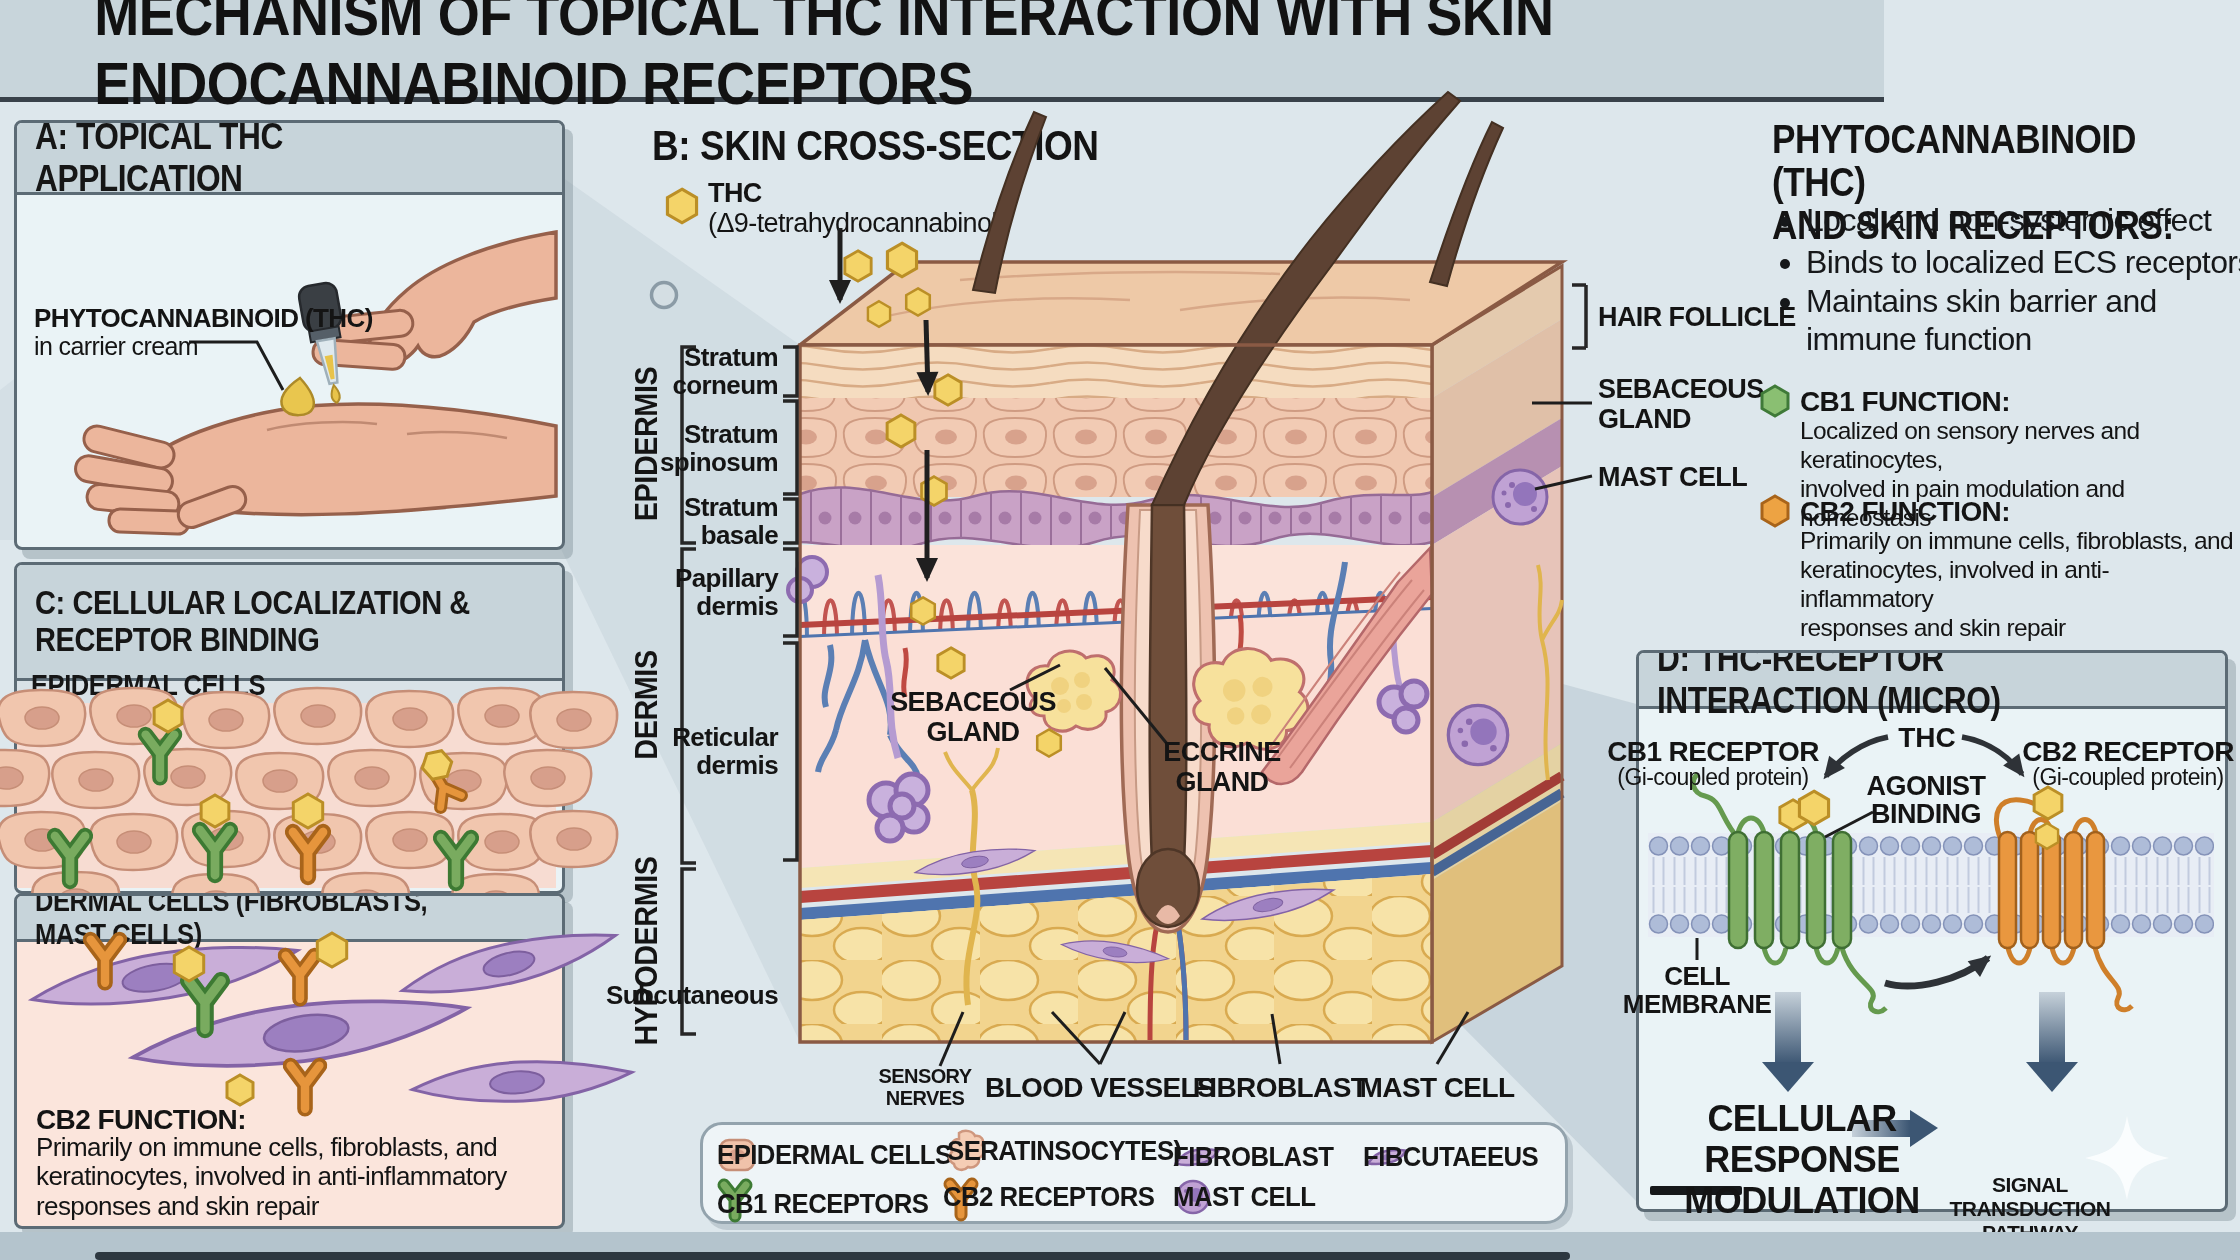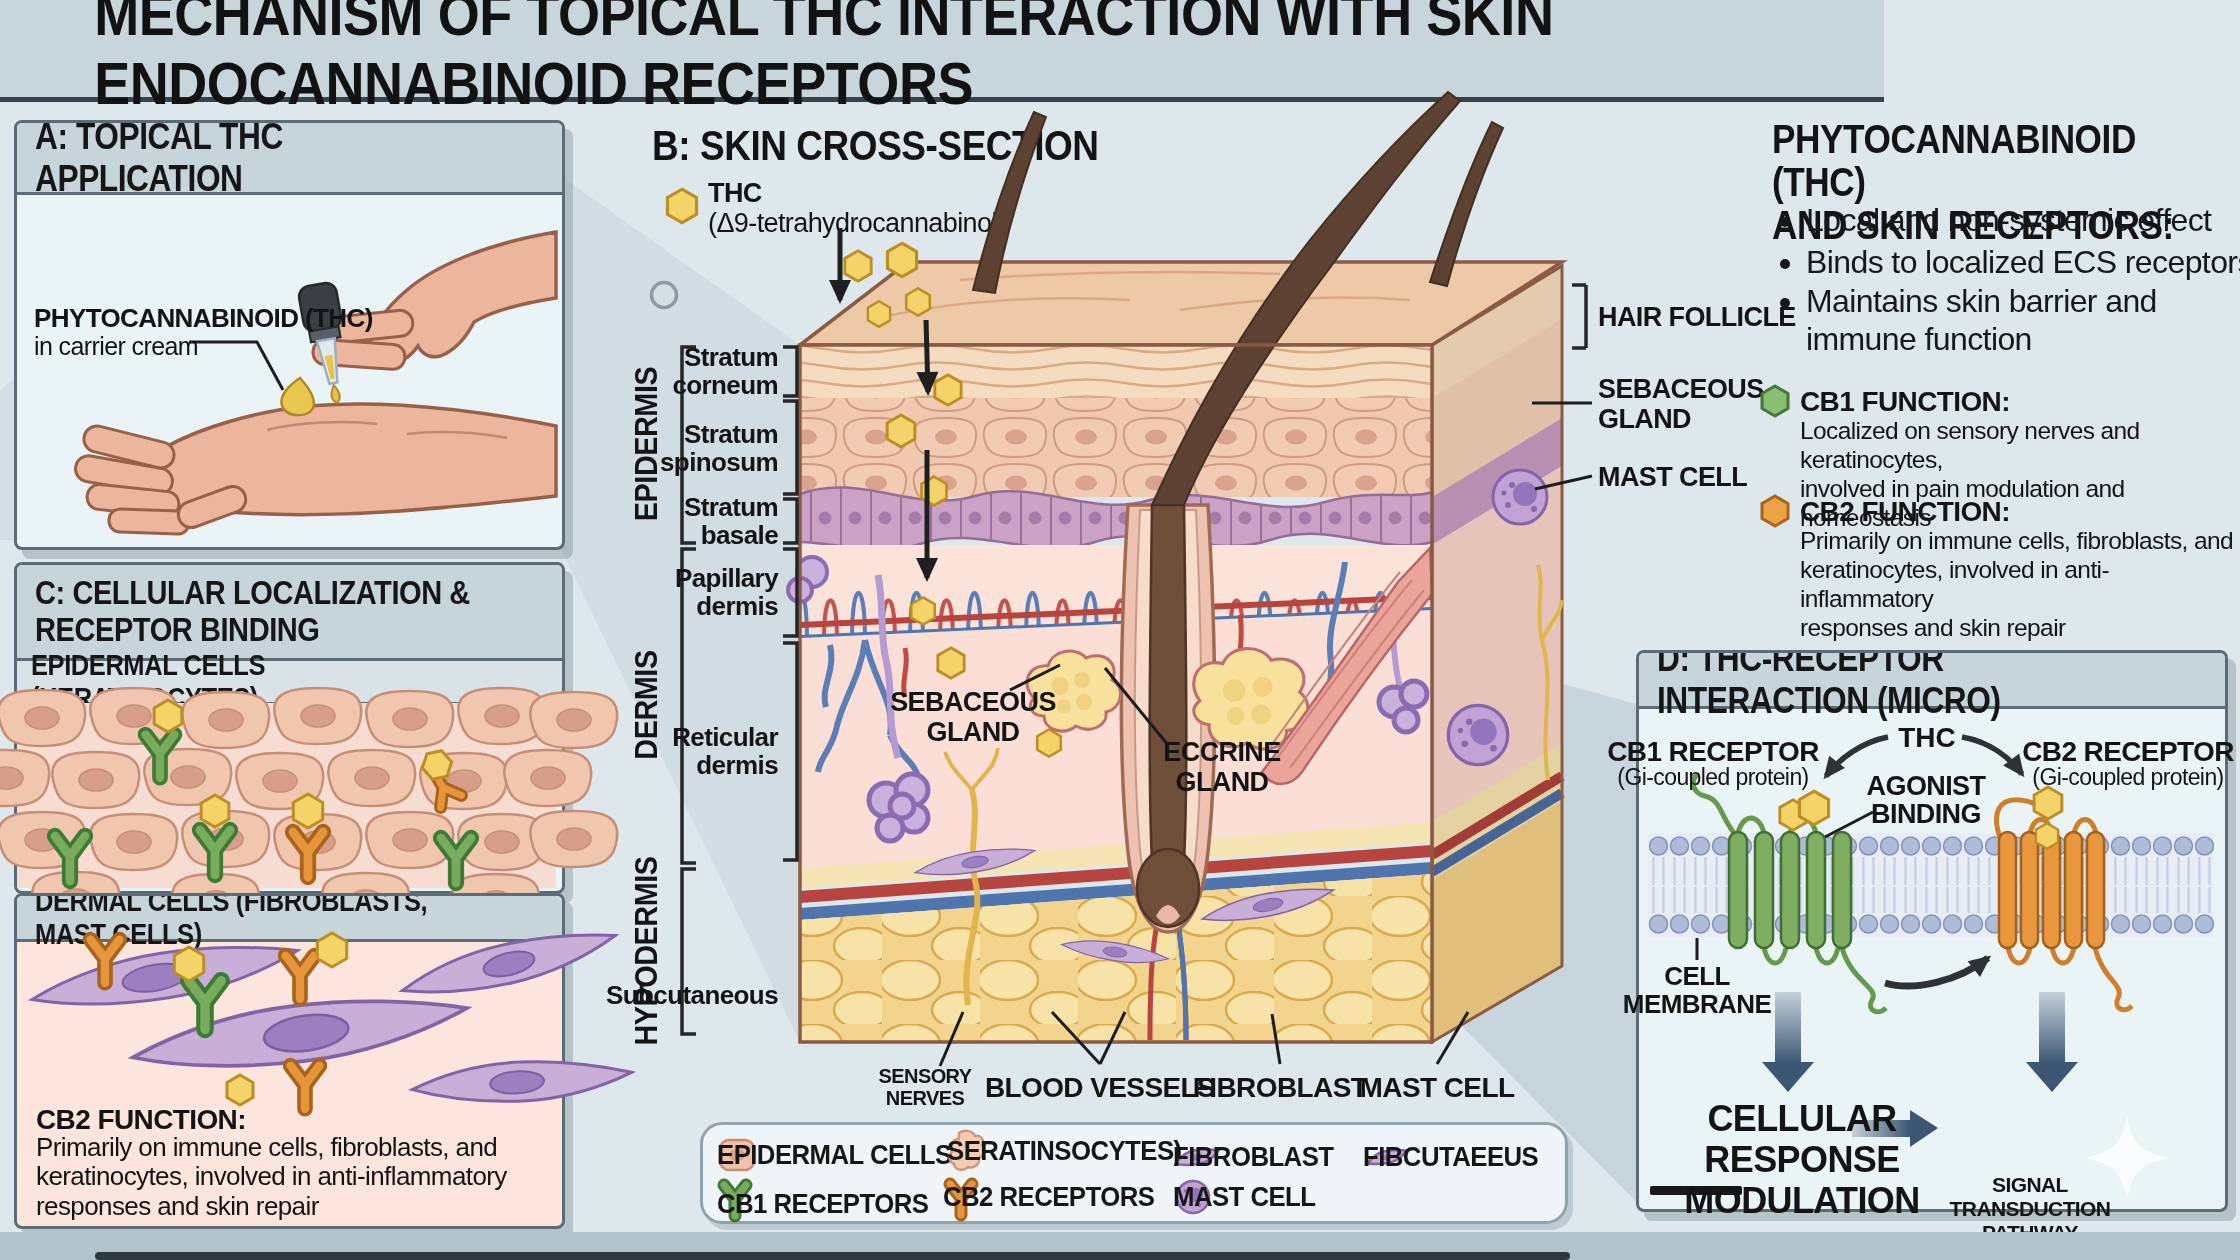--- a/index.html
+++ b/index.html
@@ -80,21 +80,21 @@
       <path d="M0,62 C5,70 6,76 0,80 C-6,76 -5,70 0,62 Z" fill="#e8c34a" stroke="#b08d2a" stroke-width="2"></path>
     </g>
 
     <path d="M283,184 C294,196 299,206 296,214 C292,223 272,224 266,214 C261,205 268,194 283,184 Z" fill="#e9c64e" stroke="#ad8a28" stroke-width="2.5"></path>
     <polyline points="172,148 240,148 266,196" class="ptr"></polyline>
   </svg>
   <div class="lbl b cond" style="left:34px;top:303px;font-size:26px;">PHYTOCANNABINOID (THC)</div>
   <div class="lbl cond" style="left:34px;top:332px;font-size:25px;">in carrier cream</div>
 
   <div class="panel" style="left:14px;top:562px;width:545px;height:326px;">
-    <div class="phead" style="height:96px;">
+    <div class="phead" style="height:116px;">
       <span class="hx pre" style="font-size:33px;line-height:1.12;">C: CELLULAR LOCALIZATION &amp;
 RECEPTOR BINDING</span>
     </div>
     <div class="subbar" style="height:44px;border-top:none;">
       <span class="hx" style="font-size:29px;">EPIDERMAL CELLS (KERATINOCYTES)</span>
     </div>
     <div style="position:absolute;left:0;top:140px;width:539px;height:183px;background:#f7dcd2;"></div>
   </div>
   <svg style="left:17px;top:703px;" width="539" height="182" viewBox="0 0 182 0 539 182">
     <svg x="0" y="0" width="539" height="182" viewBox="0 0 539 182">

